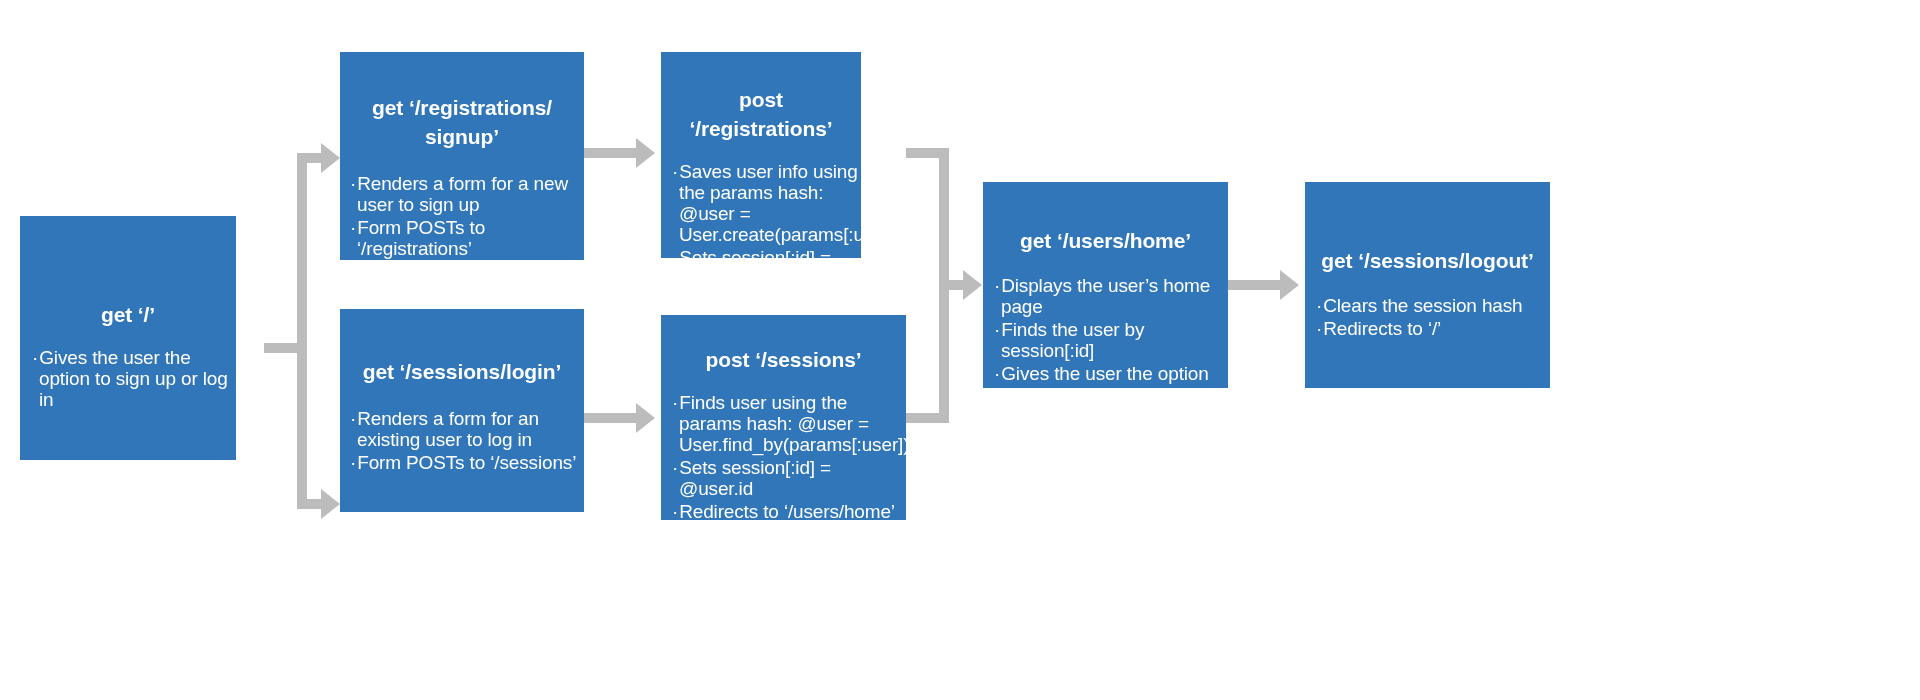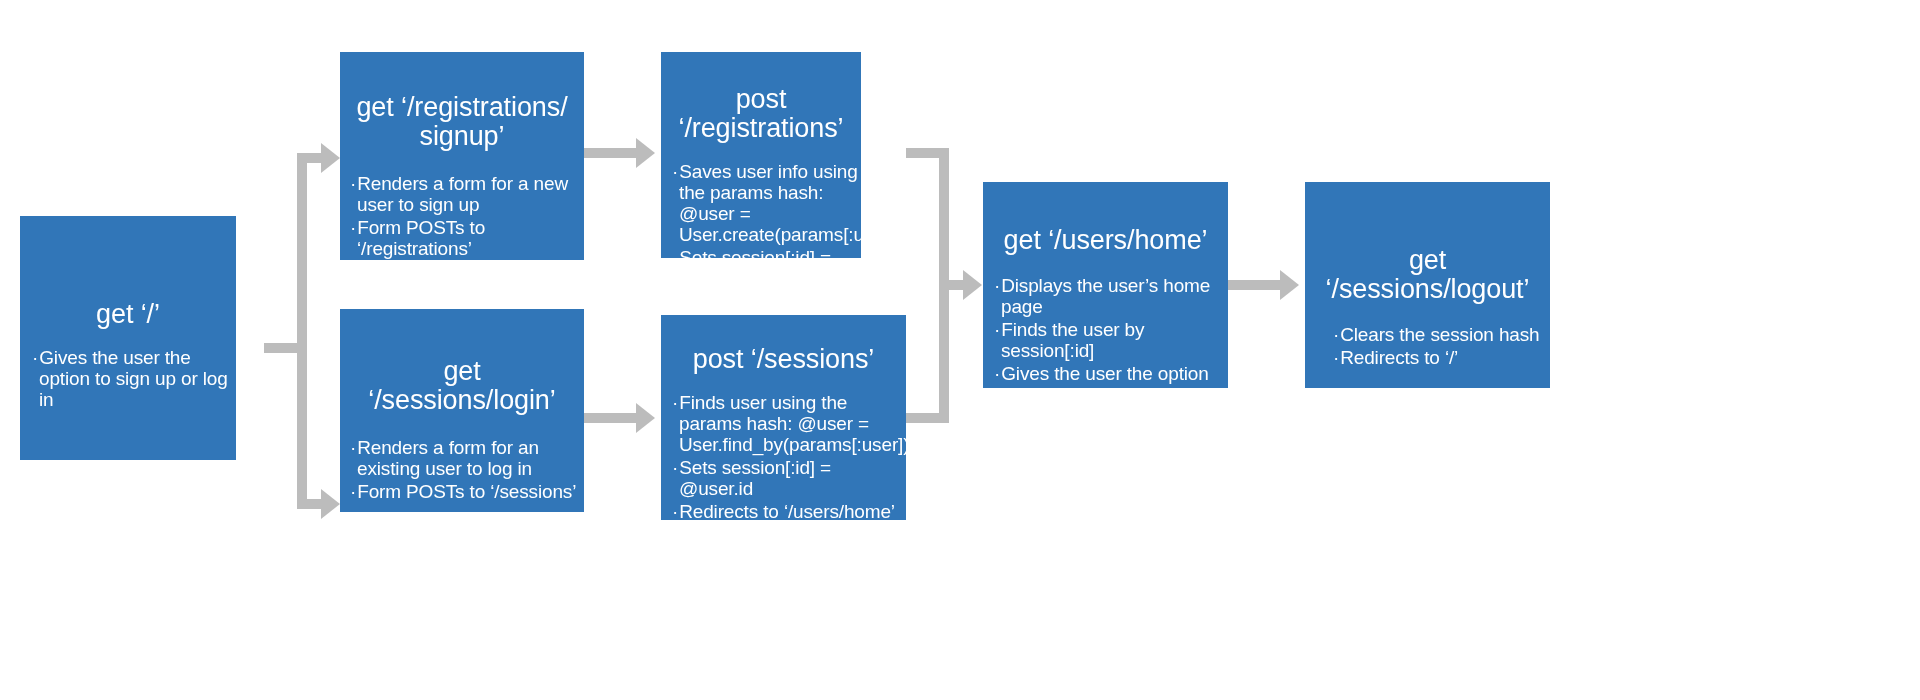--- a/index.html
+++ b/index.html
@@ -26,22 +26,22 @@
     position: absolute;
     background: #3176B8;
     color: #ffffff;
     box-sizing: border-box;
     padding: 0;
     display: block;
   }
   .node-title {
     display: block;
     text-align: center;
-    font-weight: normal;
-    font-size: 27px;
+    font-weight: bold;
+    font-size: 21px;
     line-height: 29px;
     letter-spacing: -0.1px;
     padding: 0 6px;
     white-space: pre-line;
   }
   .node-bullets {
     display: block;
     margin: 0;
     padding: 0;
     list-style: none;
@@ -80,21 +80,21 @@
   #node-post-sess   { left: 661px;  top: 315px; width: 245px; height: 205px; }
   #node-post-sess .node-title   { margin-top: 30px; }
   #node-post-sess .node-bullets { margin-top: 18px; padding-left: 5px; }
 
   #node-users-home  { left: 983px;  top: 182px; width: 245px; height: 206px; }
   #node-users-home .node-title   { margin-top: 44px; }
   #node-users-home .node-bullets { margin-top: 20px; padding-left: 5px; }
 
   #node-logout      { left: 1305px; top: 182px; width: 245px; height: 206px; }
   #node-logout .node-title   { margin-top: 64px; }
-  #node-logout .node-bullets { margin-top: 20px; padding-left: 22px; }
+  #node-logout .node-bullets { margin-top: 20px; padding-left: 5px; }
 
   
   .conn {
     position: absolute;
     background: #BCBCBC;
   }
   .arrow-head {
     position: absolute;
     width: 0;
     height: 0;

